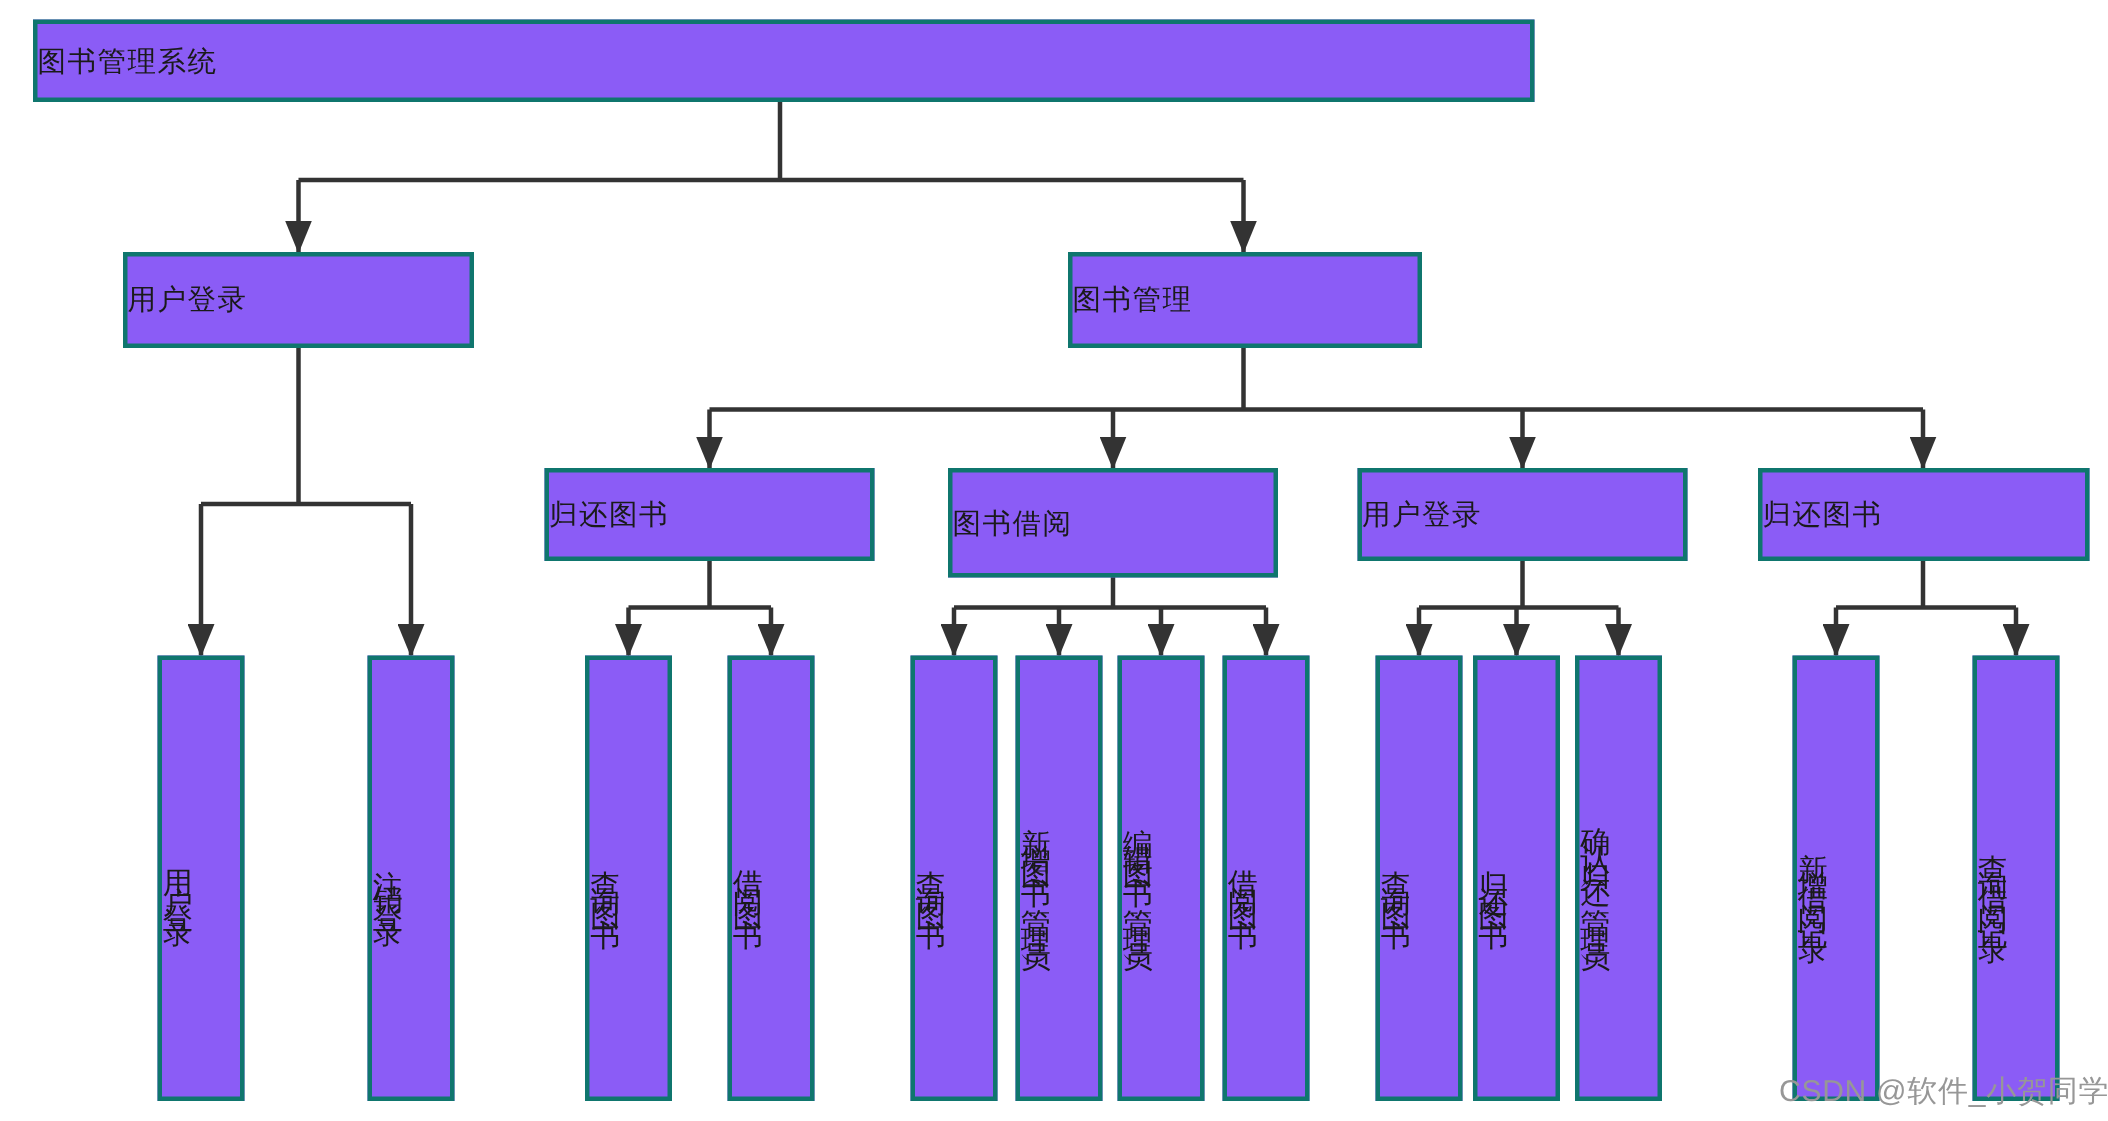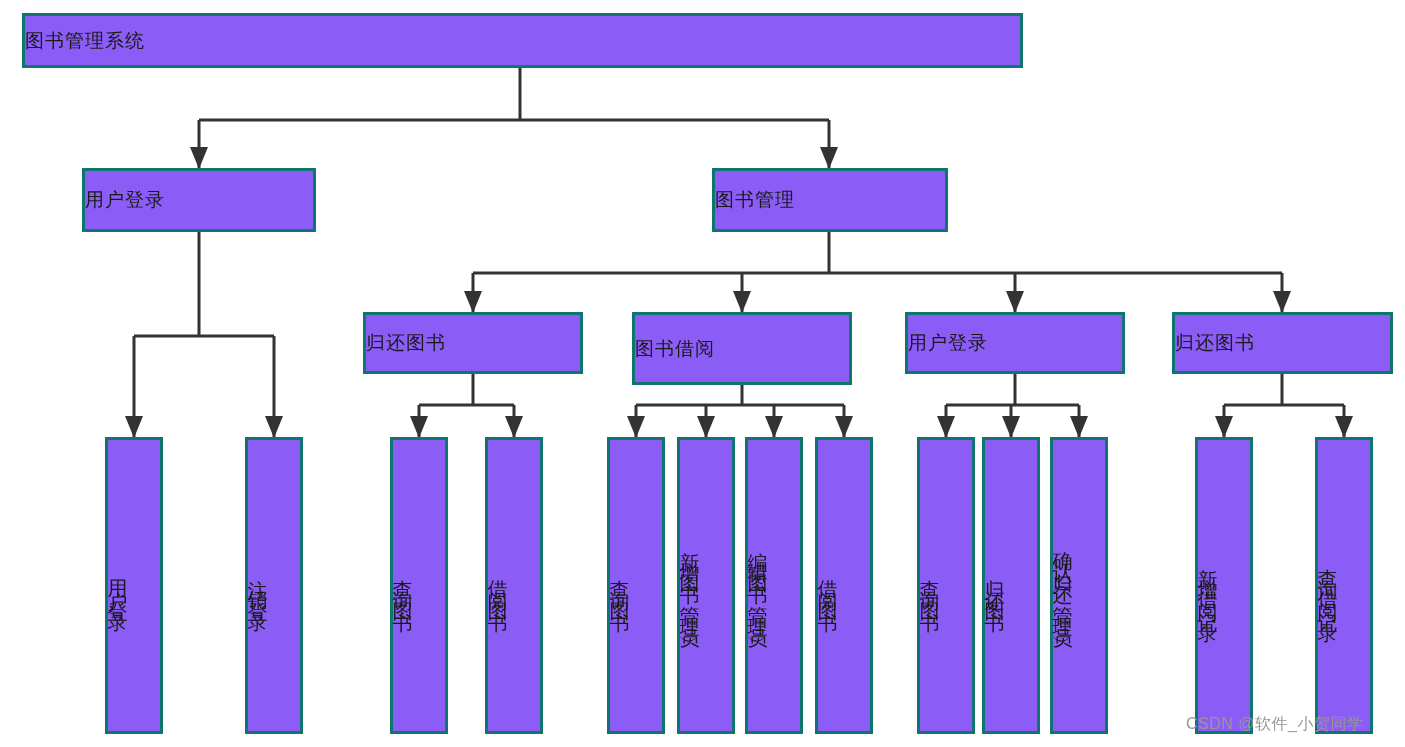--- a/index.html
+++ b/index.html
@@ -12,21 +12,21 @@
     position:absolute;box-sizing:border-box;background:#8b5cf6;border:3px solid #0f766e;
     display:flex;align-items:center;justify-content:flex-start;z-index:2;
   }
   .hnode span{font-size:19px;letter-spacing:1px;white-space:nowrap;}
   .leaf span{
     writing-mode:vertical-rl;text-orientation:mixed;
     font-size:20px;line-height:1;letter-spacing:11px;white-space:nowrap;
   }
   .watermark{
     position:absolute;left:1186px;top:714px;z-index:6;
-    font-size:16px;color:#979797;white-space:nowrap;letter-spacing:0.5px;
+    font-size:20px;color:#979797;white-space:nowrap;letter-spacing:0.5px;
   }
 </style>
 </head>
 <body>
 
 <div class="canvas">
 
   <svg class="wires" width="1405" height="747" xmlns="http://www.w3.org/2000/svg">
     <defs>
       <marker id="arr" viewBox="0 -9 22 18" markerWidth="22" markerHeight="18" refX="21" refY="0" orient="auto" markerUnits="userSpaceOnUse">

